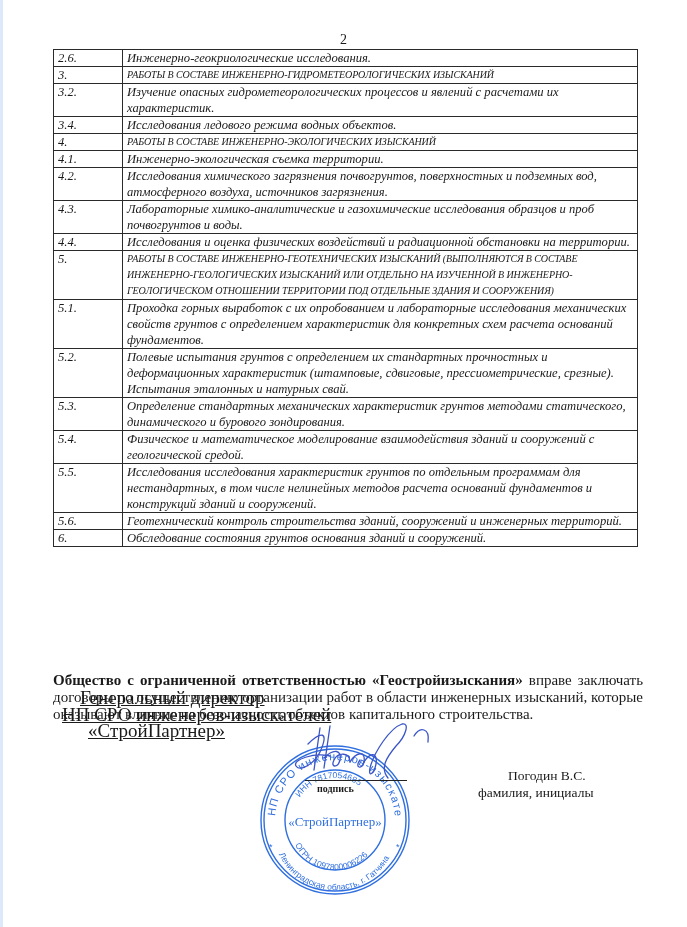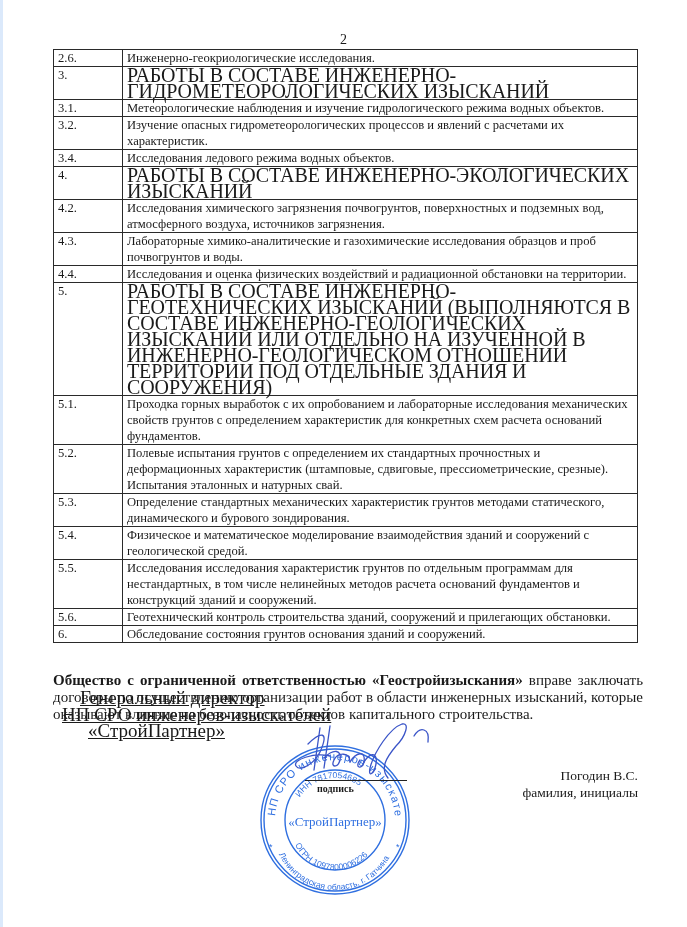--- a/index.html
+++ b/index.html
@@ -2,28 +2,28 @@
 <html><head>
 <meta charset="utf-8">
 <style>
   html, body { margin:0; padding:0; }
   body { width:687px; height:927px; background:#ffffff; position:relative; overflow:hidden;
          font-family:"Liberation Serif","DejaVu Serif",serif; color:#1a1a1a; }
   .left-strip { position:absolute; left:0; top:0; width:3px; height:927px; background:#dbe9fb; }
   .page-num { position:absolute; top:32px; left:0; width:687px; text-align:center; font-size:14px; }
   table.works { position:absolute; left:53px; top:49px; width:585px; border-collapse:collapse;
                 font-size:12.6px; line-height:16px; }
-  table.works td { border:1.3px solid #2a2a2a; vertical-align:top; padding:0 4px 0 4px; }
+  table.works td { border:1.3px solid #2a2a2a; vertical-align:top; padding:0 4px 0 4px;font-style:italic; }
   table.works td.num { width:60px; }
-  table.works tr.section td.txt { font-size:20px; line-height:16px; letter-spacing:-0.1px;margin-left:40px; }
+  table.works tr.section td.txt { font-size:10px; line-height:16px; letter-spacing:-0.1px;margin-left:40px; }
   .para { position:absolute; left:53px; top:672px; width:590px; font-size:15px; line-height:17px; text-align:justify; }
   .para b { font-weight:bold; }
   .sig-left { position:absolute; left:62px; top:690px; width:200px; font-size:19px; line-height:16.5px;text-decoration:underline; }
   .sig-left div { white-space:nowrap; }
-  .sig-right { position:absolute; left:478px; top:768px; width:160px; font-size:13.5px; line-height:16.5px;text-align:right; }
+  .sig-right { position:absolute; left:478px; top:768px; width:160px; font-size:13.5px; line-height:16.5px; }
   .sig-label { position:absolute; left:317px; top:783px; font-size:10px; font-weight:bold; }
   .sig-line { position:absolute; left:305px; top:780px; width:102px; height:1px; background:#222; }
   svg.stamp { position:absolute; left:255px; top:740px; width:160px; height:160px; }
   svg.signature { position:absolute; left:290px; top:722px; width:150px; height:65px; }
 </style>
 </head>
 <body>
 
 <div class="left-strip"></div>
 
@@ -33,34 +33,34 @@
   <tbody id="rows-body">
       <tr>
         <td class="num">2.6.</td>
         <td class="txt">Инженерно-геокриологические исследования.</td>
       </tr>
       <tr class="section">
         <td class="num">3.</td>
         <td class="txt">РАБОТЫ В СОСТАВЕ ИНЖЕНЕРНО-ГИДРОМЕТЕОРОЛОГИЧЕСКИХ ИЗЫСКАНИЙ</td>
       </tr>
       <tr>
-        <td class="num">3.1.</td>
-        <td class="txt">Метеорологические наблюдения и изучение гидрологического режима водных объектов.</td>
-      </tr>
-      <tr>
         <td class="num">3.2.</td>
         <td class="txt">Изучение опасных гидрометеорологических процессов и явлений с расчетами их характеристик.</td>
       </tr>
       <tr>
         <td class="num">3.4.</td>
         <td class="txt">Исследования ледового режима водных объектов.</td>
       </tr>
       <tr class="section">
         <td class="num">4.</td>
         <td class="txt">РАБОТЫ В СОСТАВЕ ИНЖЕНЕРНО-ЭКОЛОГИЧЕСКИХ ИЗЫСКАНИЙ</td>
+      </tr>
+      <tr>
+        <td class="num">4.1.</td>
+        <td class="txt">Инженерно-экологическая съемка территории.</td>
       </tr>
       <tr>
         <td class="num">4.2.</td>
         <td class="txt">Исследования химического загрязнения почвогрунтов, поверхностных и подземных вод,  атмосферного воздуха, источников загрязнения.</td>
       </tr>
       <tr>
         <td class="num">4.3.</td>
         <td class="txt">Лабораторные химико-аналитические и газохимические исследования образцов и проб почвогрунтов и воды.</td>
       </tr>
       <tr>
@@ -86,21 +86,21 @@
       <tr>
         <td class="num">5.4.</td>
         <td class="txt">Физическое и математическое моделирование взаимодействия зданий и сооружений с геологической средой.</td>
       </tr>
       <tr>
         <td class="num">5.5.</td>
         <td class="txt">Исследования исследования характеристик грунтов по отдельным программам для нестандартных, в том числе нелинейных методов расчета  оснований фундаментов и конструкций зданий и сооружений.</td>
       </tr>
       <tr>
         <td class="num">5.6.</td>
-        <td class="txt">Геотехнический контроль строительства зданий, сооружений и прилегающих обстановки.</td>
+        <td class="txt">Геотехнический контроль строительства зданий, сооружений и инженерных территорий.</td>
       </tr>
       <tr>
         <td class="num">6.</td>
         <td class="txt">Обследование состояния грунтов основания зданий и сооружений.</td>
       </tr>
     </tbody>
 </table>
 
 <div class="para"><b>Общество с ограниченной ответственностью «Геостройизыскания»</b><span> вправе заключать договоры по осуществлению организации работ в области инженерных изысканий, которые оказывают влияние на безопасность объектов капитального строительства.</span></div>
 

